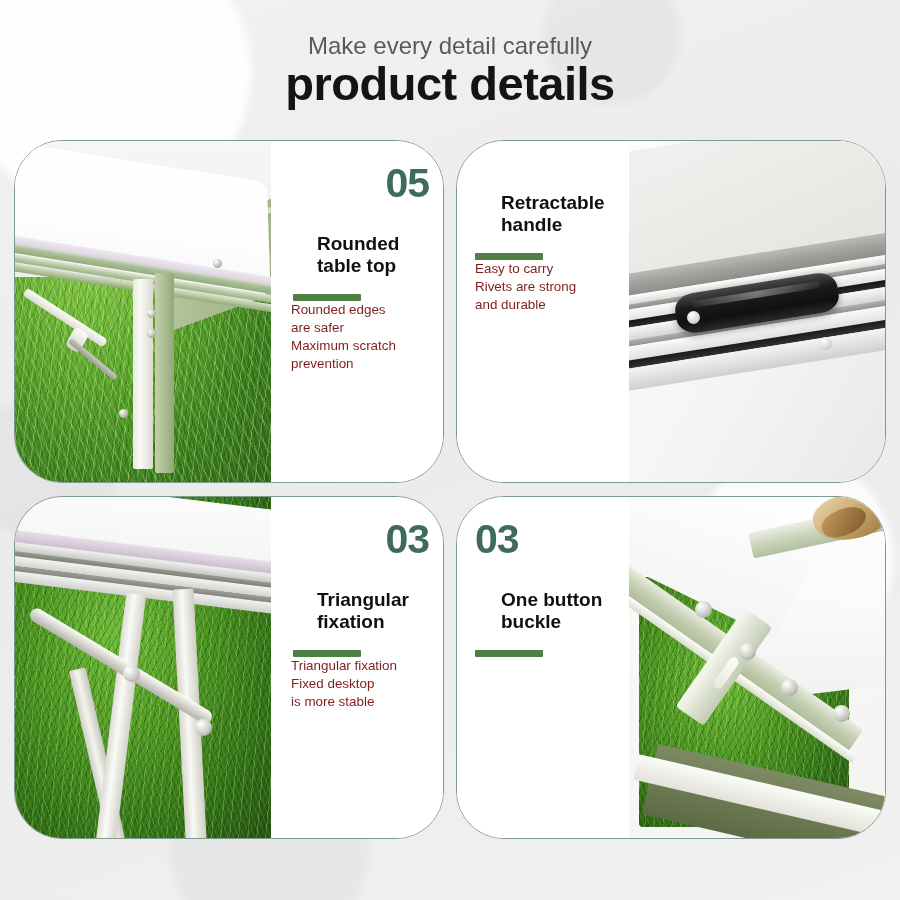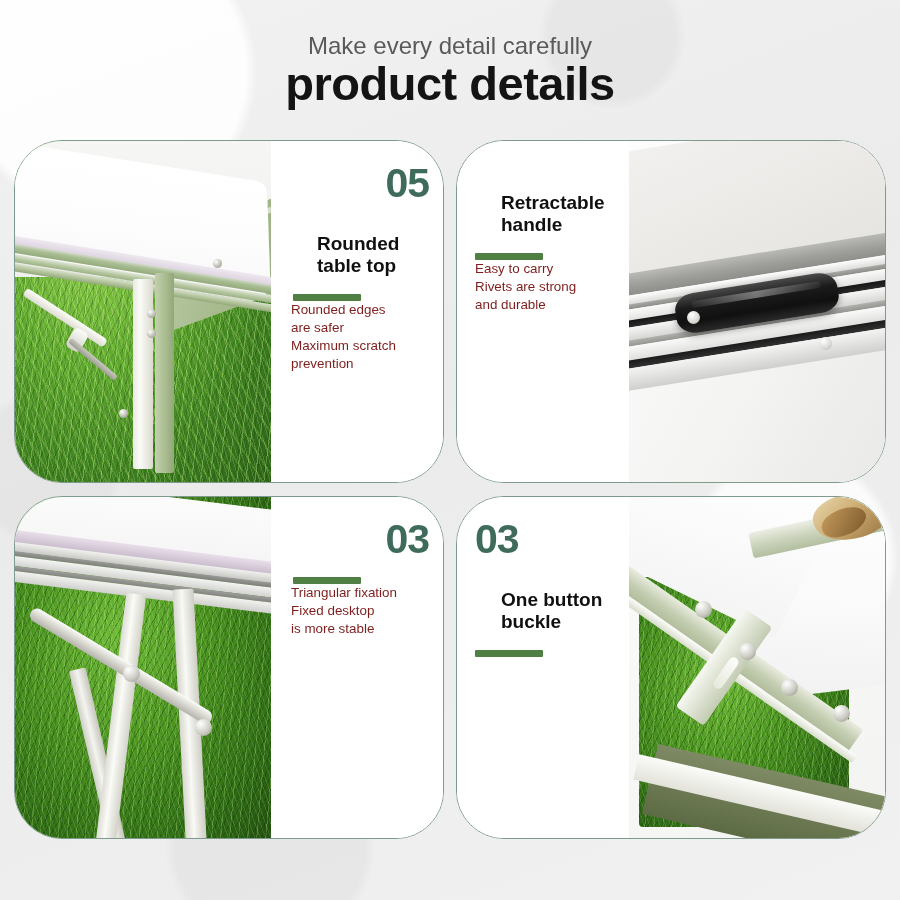--- a/index.html
+++ b/index.html
@@ -422,20 +422,22 @@
       <div class="p2-handle"></div>
       <div class="p2-handle-hi"></div>
       <div class="p2-hr" style="left:58px; top:170px;"></div>
       <div class="p2-hr" style="left:190px; top:196px;"></div>
     </div>
   </div>
 
   <div class="panel rev">
     <div class="txt t-right">
       <div class="num">03</div>
+      <div class="ttl">Triangular
+fixation</div>
       <div class="bar"></div>
       <div class="body">Triangular fixation
 Fixed desktop
 is more stable</div>
     </div>
     <div class="photo">
       <div class="grass dark"></div>
       <div class="p3-top"></div>
       <div class="p3-lav"></div>
       <div class="p3-al p3-a1"></div>

